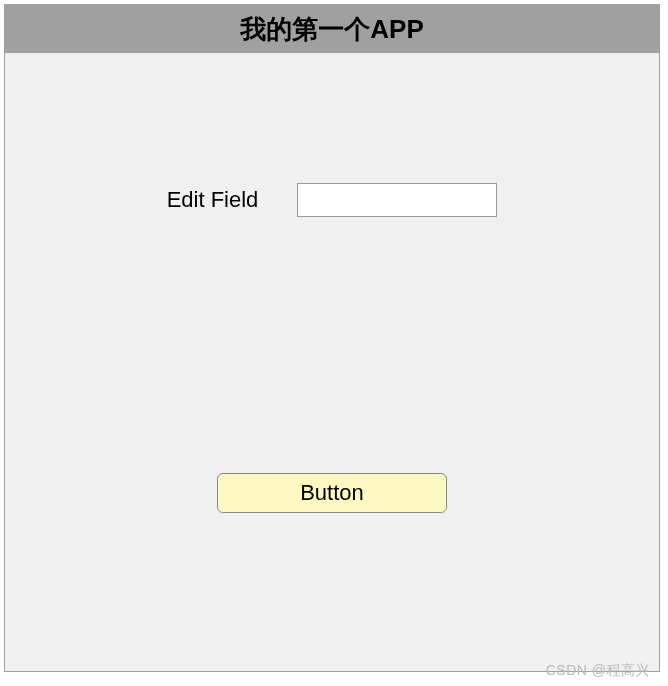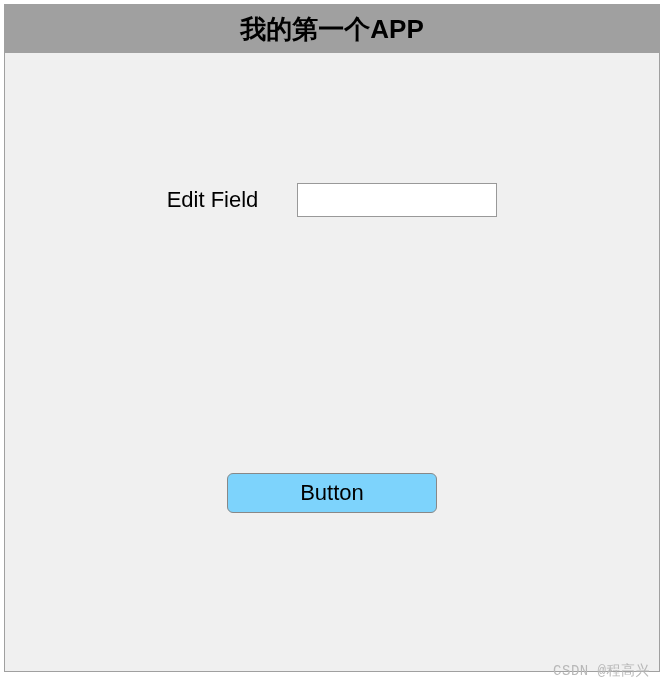--- a/index.html
+++ b/index.html
@@ -62,36 +62,36 @@
     }
     .button-row {
       position: absolute;
       top: 420px;
       left: 0;
       right: 0;
       display: flex;
       justify-content: center;
     }
     .main-button {
-      width: 210px;
+      width: 230px;
       height: 40px;
       border: 1px solid #888;
       border-radius: 6px;
-      background: #7dd3fc;
+      background: #fef9c3;
       font-size: 22px;
       color: #000;
       cursor: pointer;
     }
     .watermark {
       position: absolute;
       bottom: 6px;
       right: 18px;
       font-size: 14px;
       color: #b8b8b8;
-      font-family: Liberation Mono, monospace;
+      font-family: Liberation Sans, sans-serif;
       letter-spacing: 0.5px;
     }
   </style>
 </head>
 <body>
 
 <div class="window">
   <div class="titlebar">
     <span class="titlebar-title">我的第一个APP</span>
   </div>

